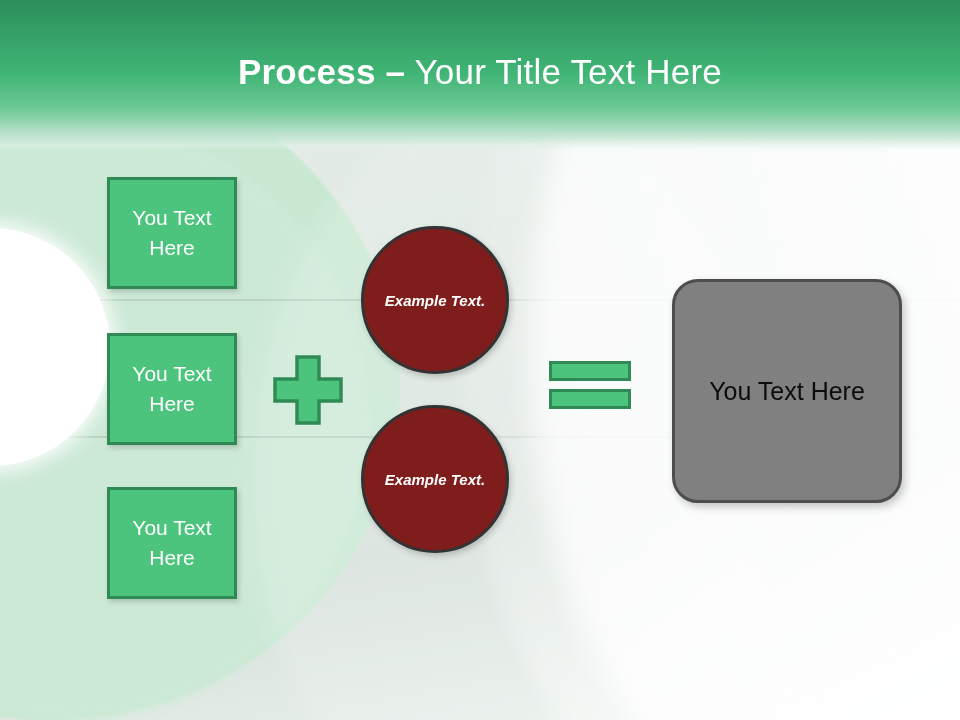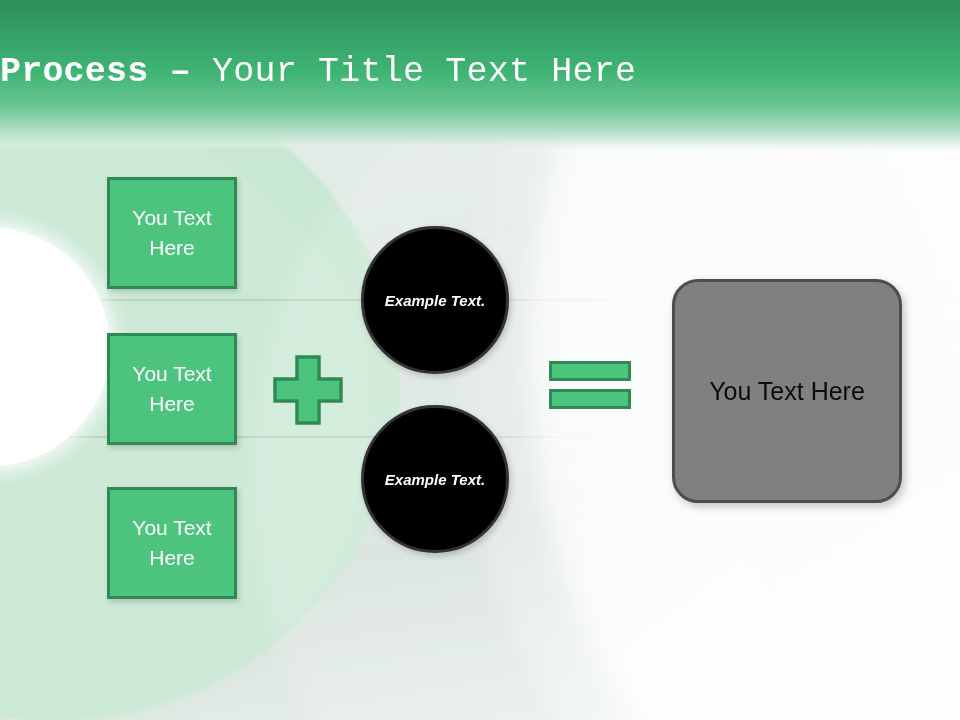--- a/index.html
+++ b/index.html
@@ -116,27 +116,26 @@
         #6bc894 72%,
         #b5e0c8 88%,
         rgba(223,240,231,0.55) 97%,
         rgba(235,244,239,0) 100%);
   }
   .slide-title {
     position: absolute;
     left: 0;
     top: 52px;
     width: 960px;
-    text-align: left;
+    text-align: center;
     color: #ffffff;
     font-size: 35px;
     font-weight: 400;
     letter-spacing: 0.2px;
     white-space: nowrap;
-    font-family: Liberation Mono, monospace;
   }
   .slide-title .bold {
     font-weight: bold;
   }
 
   
   .green-box {
     position: absolute;
     width: 130px;
     height: 112px;
@@ -164,21 +163,21 @@
     width: 70px;
     height: 70px;
   }
 
   
   .dark-circle {
     position: absolute;
     width: 148px;
     height: 148px;
     border-radius: 50%;
-    background: #000000;
+    background: #7f1d1d;
     border: 3px solid #333333;
     box-sizing: border-box;
     color: #ffffff;
     font-size: 15px;
     font-weight: bold;
     font-style: italic;
     line-height: 23px;
     display: flex;
     align-items: center;
     justify-content: center;

